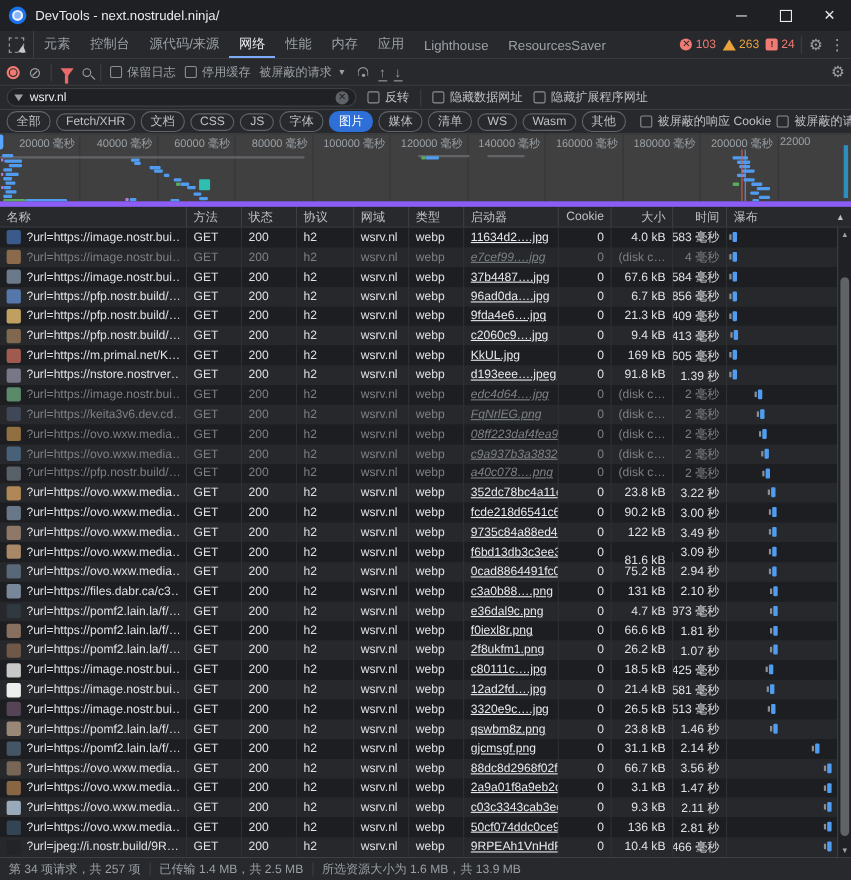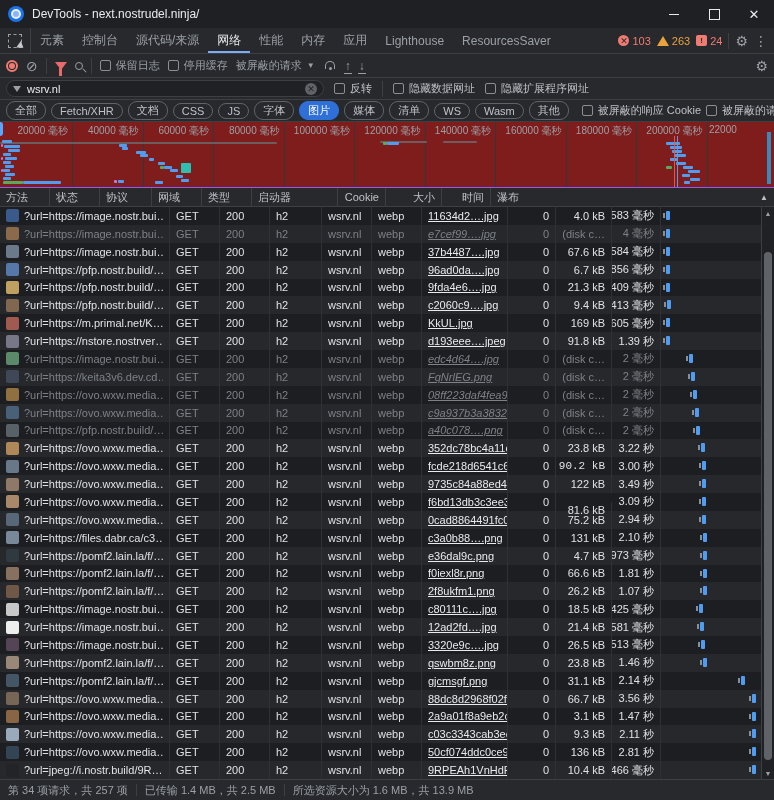--- a/index.html
+++ b/index.html
@@ -62,21 +62,21 @@
   .filter-pill { width:318px; height:17px; background:#202124; border:1px solid #3c4043;
     border-radius:9px; display:flex; align-items:center; gap:6px; padding:0 6px; color:#e8eaed; }
   .funnel-sm { width:0; height:0; border-left:4px solid transparent; border-right:4px solid transparent;
     border-top:6px solid #9aa0a6; }
   .pill-x { margin-left:auto; width:12px; height:12px; border-radius:50%; background:#5f6368;
     color:#202124; font-size:9px; display:flex; align-items:center; justify-content:center; }
   .chipbar { height:22px; background:#28292c; border-bottom:1px solid #3c4043;
     display:flex; align-items:center; gap:5px; padding:0 6px; color:#bdc1c6; font-size:11px; }
   .chip { border:1px solid #5f6368; border-radius:9px; padding:1px 8px; white-space:nowrap; }
   .chip.active { background:#2e6fd8; border-color:#2e6fd8; color:#fff; }
-  .overview { position:relative; height:66px; background:#7f1d1d; border-bottom:1px solid #8b5cf6; overflow:hidden; }
+  .overview { position:relative; height:66px; background:#404040; border-bottom:5px solid #8b5cf6; overflow:hidden; }
   .ov-grid { position:absolute; top:0; bottom:0; width:1px; background:#34363a; }
   .ov-label { position:absolute; top:2px; font-size:10px; color:#9aa0a6; white-space:nowrap; }
   .ov-bar { position:absolute; border-radius:1px; }
   .ov-handle-l { position:absolute; left:0; top:0; width:3px; height:14px; background:#58a6ff; border-radius:0 3px 3px 0; }
   .ov-handle-r { position:absolute; right:3px; top:10px; width:4px; bottom:3px; background:#2e9cd6; opacity:.85; }
   .grid-hdr { height:19px; background:#28292c; border-bottom:1px solid #3c4043;
     display:flex; color:#bdc1c6; font-size:11px; align-items:center; }
   .hcell { height:100%; display:flex; align-items:center; padding:0 6px;
     border-right:1px solid #3c4043; white-space:nowrap; overflow:hidden; }
   .hcell.right { justify-content:flex-end; }
@@ -294,20 +294,23 @@
     <div class="ov-bar" style="left: 688px; top: 48px; width: 12px; height: 3px; background: rgb(79, 156, 240);"></div>
     <div class="ov-bar" style="left: 682px; top: 52px; width: 8px; height: 3px; background: rgb(79, 156, 240);"></div>
     <div class="ov-bar" style="left: 690px; top: 56px; width: 10px; height: 3px; background: rgb(79, 156, 240);"></div>
     <div class="ov-bar" style="left: 684px; top: 59px; width: 6px; height: 3px; background: rgb(79, 156, 240);"></div>
     <div style="position: absolute; top: 14px; bottom: 0px; width: 1px; left: 674px; background: rgb(232, 85, 58);"></div>
     <div style="position: absolute; top: 14px; bottom: 0px; width: 1px; left: 677px; background: rgb(79, 156, 240);"></div>
     <div class="ov-handle-r"></div>
   </div>
 
 <div class="grid-hdr" id="gridhdr">
+    <div class="hcell" style="width: 170px;">
+      <span>名称</span>
+    </div>
     <div class="hcell" style="width: 50px;">
       <span>方法</span>
     </div>
     <div class="hcell" style="width: 50px;">
       <span>状态</span>
     </div>
     <div class="hcell" style="width: 52px;">
       <span>协议</span>
     </div>
     <div class="hcell" style="width: 50px;">
@@ -637,21 +640,21 @@
         </div>
         <div class="c" style="width: 50px;">GET</div>
         <div class="c" style="width: 50px;">200</div>
         <div class="c" style="width: 52px;">h2</div>
         <div class="c" style="width: 50px;">wsrv.nl</div>
         <div class="c" style="width: 50px;">webp</div>
         <div class="c" style="width: 86px;">
           <span class="init">fcde218d6541c6…</span>
         </div>
         <div class="c right" style="width: 48px;">0</div>
-        <div class="c right" style="width: 56px; font-family: Liberation Mono, monospace;">90.2 kB</div>
+        <div class="c right" style="width: 56px;">90.2 kB</div>
         <div class="c right" style="width: 49px;">3.00 秒</div>
         <div class="c wfcell">
           <div class="wftick" style="left: 38px;"></div>
           <div class="wfbar" style="left: 41px; width: 4px;"></div>
         </div>
       </div>
       <div class="nrow">
         <div class="c" style="width: 170px;">
           <span class="thumb" style="background: rgb(144, 120, 104);"></span>
           <span style="overflow: hidden;">?url=https://ovo.wxw.media…</span>

